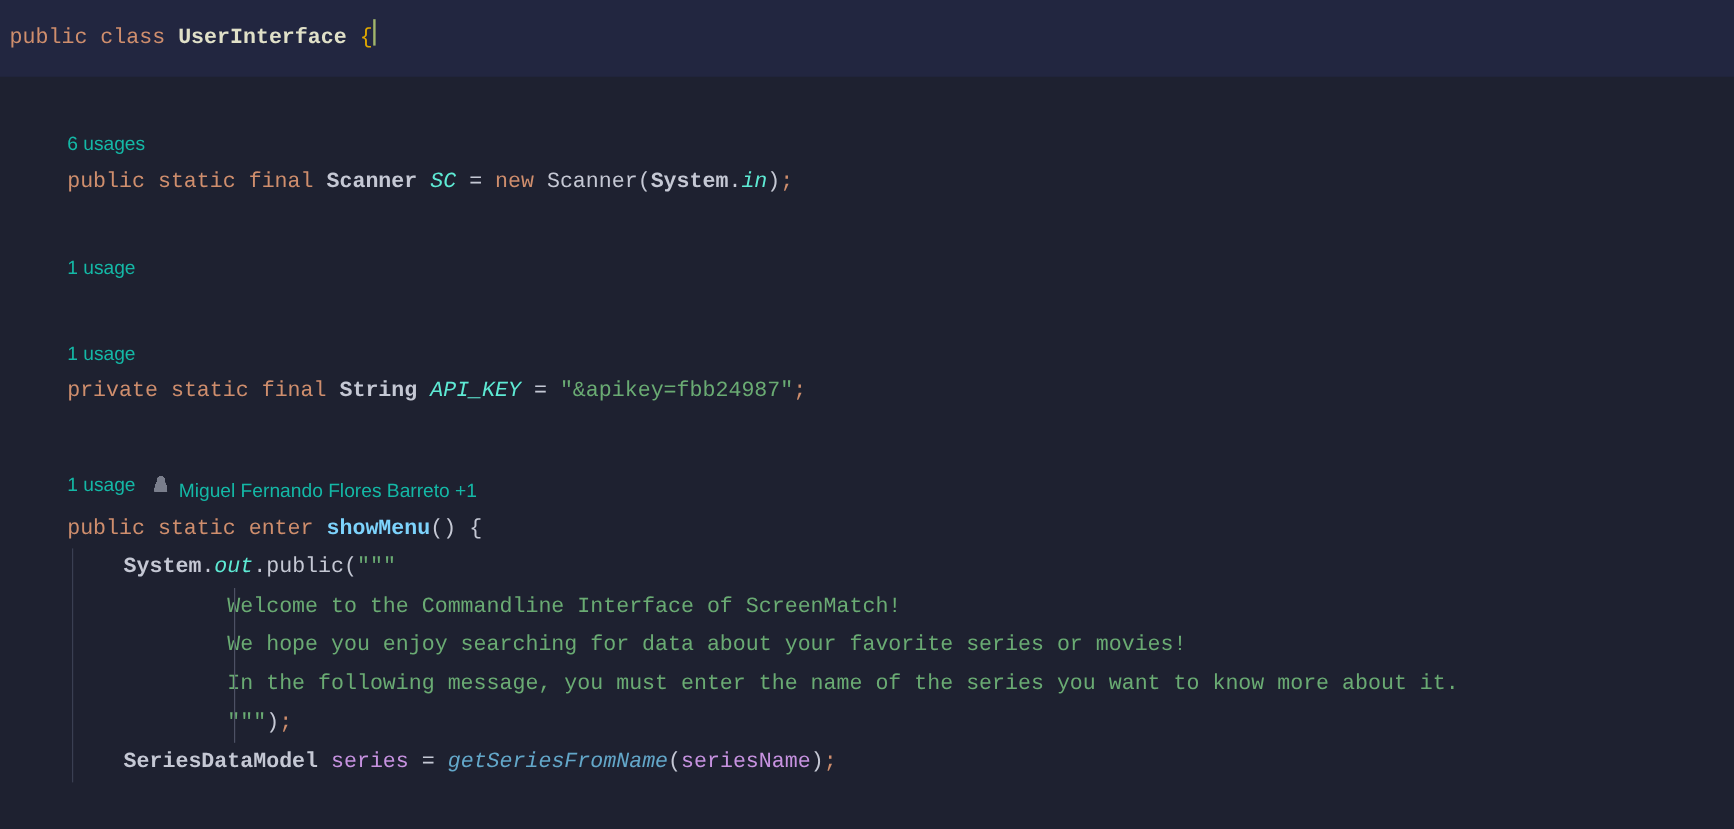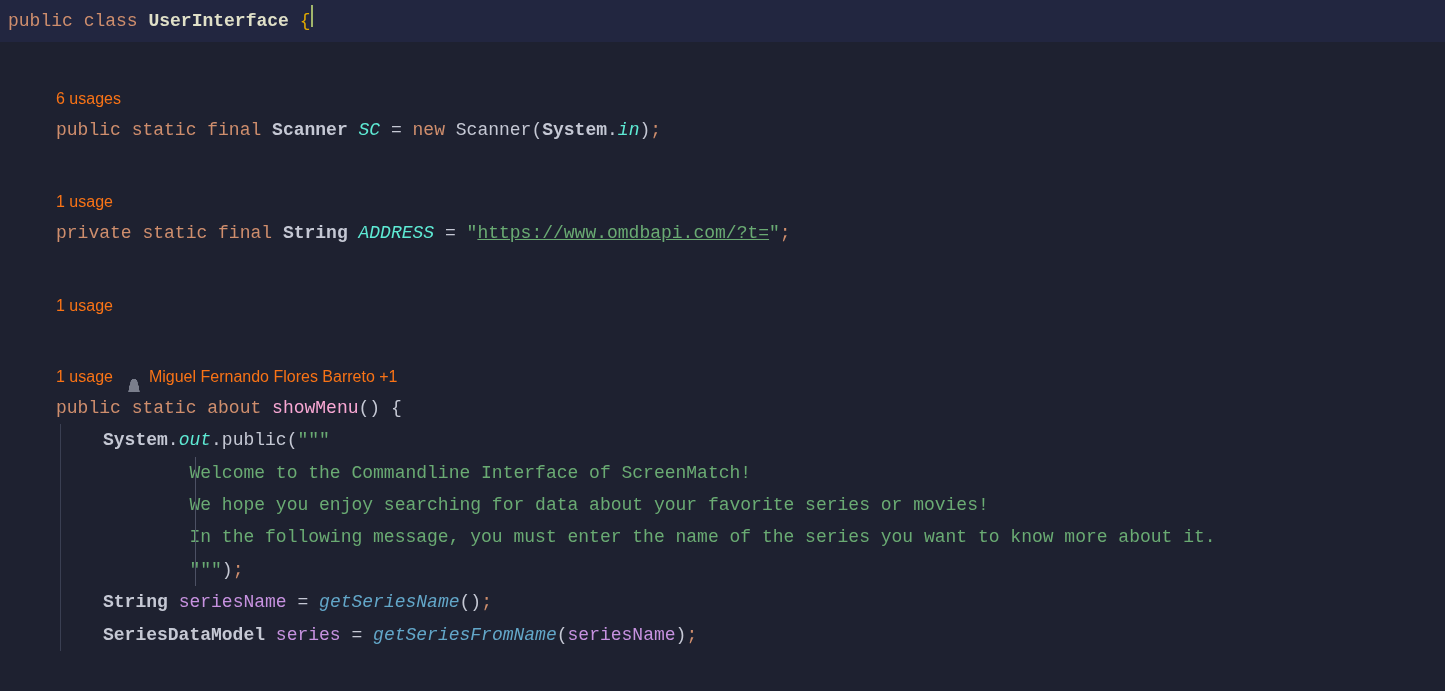--- a/index.html
+++ b/index.html
@@ -19,21 +19,21 @@
     padding: 0 0 0 8px;
     position: relative;
   }
 
   .line {
     white-space: pre;
   }
 
   .line.class-decl {
     background: #222640;
-    padding: 5px 8px;
+    padding: 16px 8px;
     margin-left: -8px;
     padding-left: 8px;
     position: relative;
   }
 
   .line.empty {
     height: 1.8em;
   }
 
   .indent-top { padding-left: 48px; }
@@ -42,30 +42,30 @@
   .caret {
     position: absolute;
     width: 2px;
     height: 22px;
     background: #a1b56c;
     display: inline-block;
     vertical-align: middle;
   }
 
   .hint {
-    color: #f97316;
+    color: #14b8a6;
     font-size: 16px;
     font-family: -apple-system, BlinkMacSystemFont, 'Segoe UI', sans-serif;
     margin-top: 10px;
     display: flex;
     align-items: center;
     gap: 14px;
   }
 
-  .hint .author-block { display: flex; align-items: flex-end; gap: 8px; }
+  .hint .author-block { display: flex; align-items: flex-start; gap: 8px; margin-top: 11px; }
 
   .person-icon {
     display: inline-block;
     width: 14px; height: 14px;
     background:
       radial-gradient(circle at 50% 30%, #7a7e8c 0 3.5px, transparent 3.6px),
       radial-gradient(ellipse at 50% 100%, #7a7e8c 0 5.5px, transparent 5.6px);
     border-radius: 2px;
   }
 
@@ -90,21 +90,21 @@
   .string-wrap { position: relative; }
 
   
   .kw   { color: #cf8e6d; }
   .type { color: #c5c8d4; font-weight: bold; }
   .cname{ color: #e0e0c8; font-weight: bold; }
   .field{ color: #5eead4; font-style: italic; }
   .op   { color: #c5c8d4; }
   .str  { color: #6aab73; }
   .url  { color: #6aab73; text-decoration: underline; }
-  .fn   { color: #f9a8d4; }
+  .fn   { color: #7dd3fc; font-weight: bold; }
   .fni  { color: #63a7c9; font-style: italic; }
   .var  { color: #c5c8d4; }
   .lvar { color: #c792e0; }
   .brace{ color: #c5c8d4; }
   .semi { color: #cf8e6d; }
   .paren{ color: #c5c8d4; }
   .punct-hl { color: #e0a800; }
 
 </style>
 </head>
@@ -121,54 +121,53 @@
     </div>
 
   <div class="line indent-top"><span class="kw">public</span> <span class="kw">static</span> <span class="kw">final</span> <span class="type">Scanner</span> <span class="field">SC</span> <span class="op">=</span> <span class="kw">new</span> <span class="var">Scanner</span><span class="paren">(</span><span class="type">System</span><span class="op">.</span><span class="field">in</span><span class="paren">)</span><span class="semi">;</span></div>
 
   <div class="line empty"></div>
 
   <div class="hint indent-top">
       <span>1 usage</span>
     </div>
 
-  <div class="line indent-top"><span class="kw">private</span> <span class="kw">static</span> <span class="kw">final</span> <span class="type">String</span> <span class="field">ADDRESS</span> <span class="op">=</span> <span class="str">"</span><span class="url">https://www.omdbapi.com/?t=</span><span class="str">"</span><span class="semi">;</span></div>
 
   <div class="line empty"></div>
 
   <div class="hint indent-top">
       <span>1 usage</span>
     </div>
 
+  <div class="line indent-top"><span class="kw">private</span> <span class="kw">static</span> <span class="kw">final</span> <span class="type">String</span> <span class="field">API_KEY</span> <span class="op">=</span> <span class="str">"</span><span class="str">&amp;apikey=fbb24987</span><span class="str">"</span><span class="semi">;</span></div>
 
   <div class="line empty"></div>
 
   <div class="hint indent-top">
     <span>1 usage</span>
     <span class="author-block">
       <span class="person-icon"></span>
       <span>Miguel Fernando Flores Barreto +1</span>
     </span>
   </div>
 
-  <div class="line indent-top"><span class="kw">public</span> <span class="kw">static</span> <span class="kw">about</span> <span class="fn">showMenu</span><span class="paren">(</span><span class="paren">)</span> <span class="brace">{</span></div>
+  <div class="line indent-top"><span class="kw">public</span> <span class="kw">static</span> <span class="kw">enter</span> <span class="fn">showMenu</span><span class="paren">(</span><span class="paren">)</span> <span class="brace">{</span></div>
 
   <div class="method-wrap">
     <div class="method-guide"></div>
 
     <div class="line indent-body"><span class="type">System</span><span class="op">.</span><span class="field">out</span><span class="op">.</span><span class="var">public</span><span class="paren">(</span><span class="str">"""</span></div>
 
     <div class="string-wrap">
       <div class="string-guide"></div>
       <div class="line indent-body">        <span class="str">Welcome to the Commandline Interface of ScreenMatch!</span></div>
       <div class="line indent-body">        <span class="str">We hope you enjoy searching for data about your favorite series or movies!</span></div>
       <div class="line indent-body">        <span class="str">In the following message, you must enter the name of the series you want to know more about it.</span></div>
       <div class="line indent-body">        <span class="str">"""</span><span class="paren">)</span><span class="semi">;</span></div>
     </div>
 
-    <div class="line indent-body"><span class="type">String</span> <span class="lvar">seriesName</span> <span class="op">=</span> <span class="fni">getSeriesName</span><span class="paren">(</span><span class="paren">)</span><span class="semi">;</span></div>
 
 
     <div class="line indent-body"><span class="type">SeriesDataModel</span> <span class="lvar">series</span> <span class="op">=</span> <span class="fni">getSeriesFromName</span><span class="paren">(</span><span class="lvar">seriesName</span><span class="paren">)</span><span class="semi">;</span></div>
 
   </div>
 
 </div>
 
 </body></html>

